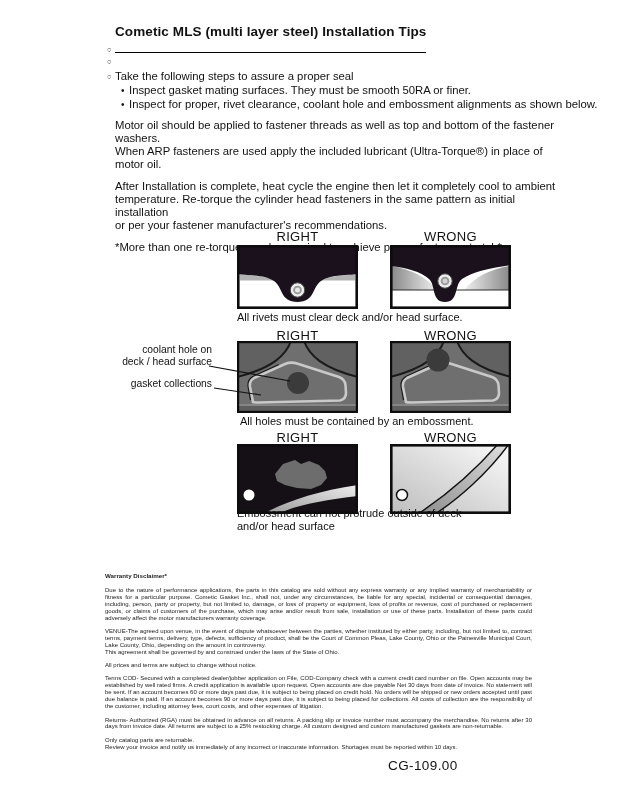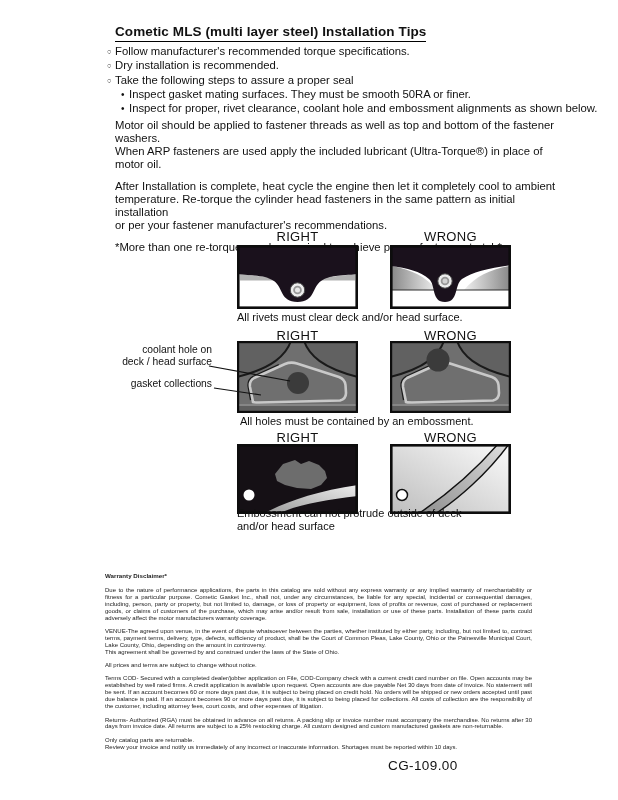--- a/index.html
+++ b/index.html
@@ -5,21 +5,21 @@
   html,body{margin:0;padding:0;}
   body{
     width:618px;height:800px;position:relative;background:#ffffff;
     font-family:"Liberation Sans", sans-serif;color:#111;overflow:hidden;
   }
   .abs{position:absolute;}
 
   
   .page-title{
     left:115px;top:24px;font-size:13.5px;font-weight:bold;
-    border-bottom:1.6px solid #000;padding-bottom:2px;letter-spacing:.1px;
+    border-bottom:1.6px solid #000;padding-bottom:13px;letter-spacing:.1px;
   }
 
   
   .tips{left:107px;top:45px;font-size:11.3px;line-height:12.4px;}
   .tip{display:flex;align-items:baseline;}
   .tip .mk{width:8px;flex:0 0 8px;font-size:7.5px;position:relative;top:-1px;}
   .tip.sub{margin-left:14px;}
   .tip.sub .mk{font-size:10px;top:0;}
 
   
@@ -45,25 +45,23 @@
   .page-code{left:388px;top:758px;font-size:13.5px;letter-spacing:.4px;}
 </style>
 </head>
 <body>
 
 <div class="abs page-title">Cometic MLS (multi layer steel) Installation Tips</div>
 
 <div class="abs tips">
   <div class="tip">
     <span class="mk">○</span>
-    <span>Follow manufacturer's recommended torque specifications.</span>
   </div>
   <div class="tip">
     <span class="mk">○</span>
-    <span>Dry installation is recommended.</span>
   </div>
   <div class="tip">
     <span class="mk">○</span>
     <span>Take the following steps to assure a proper seal</span>
   </div>
   <div class="tip sub">
     <span class="mk">•</span>
     <span>Inspect gasket mating surfaces.  They must be smooth 50RA or finer.</span>
   </div>
   <div class="tip sub">

